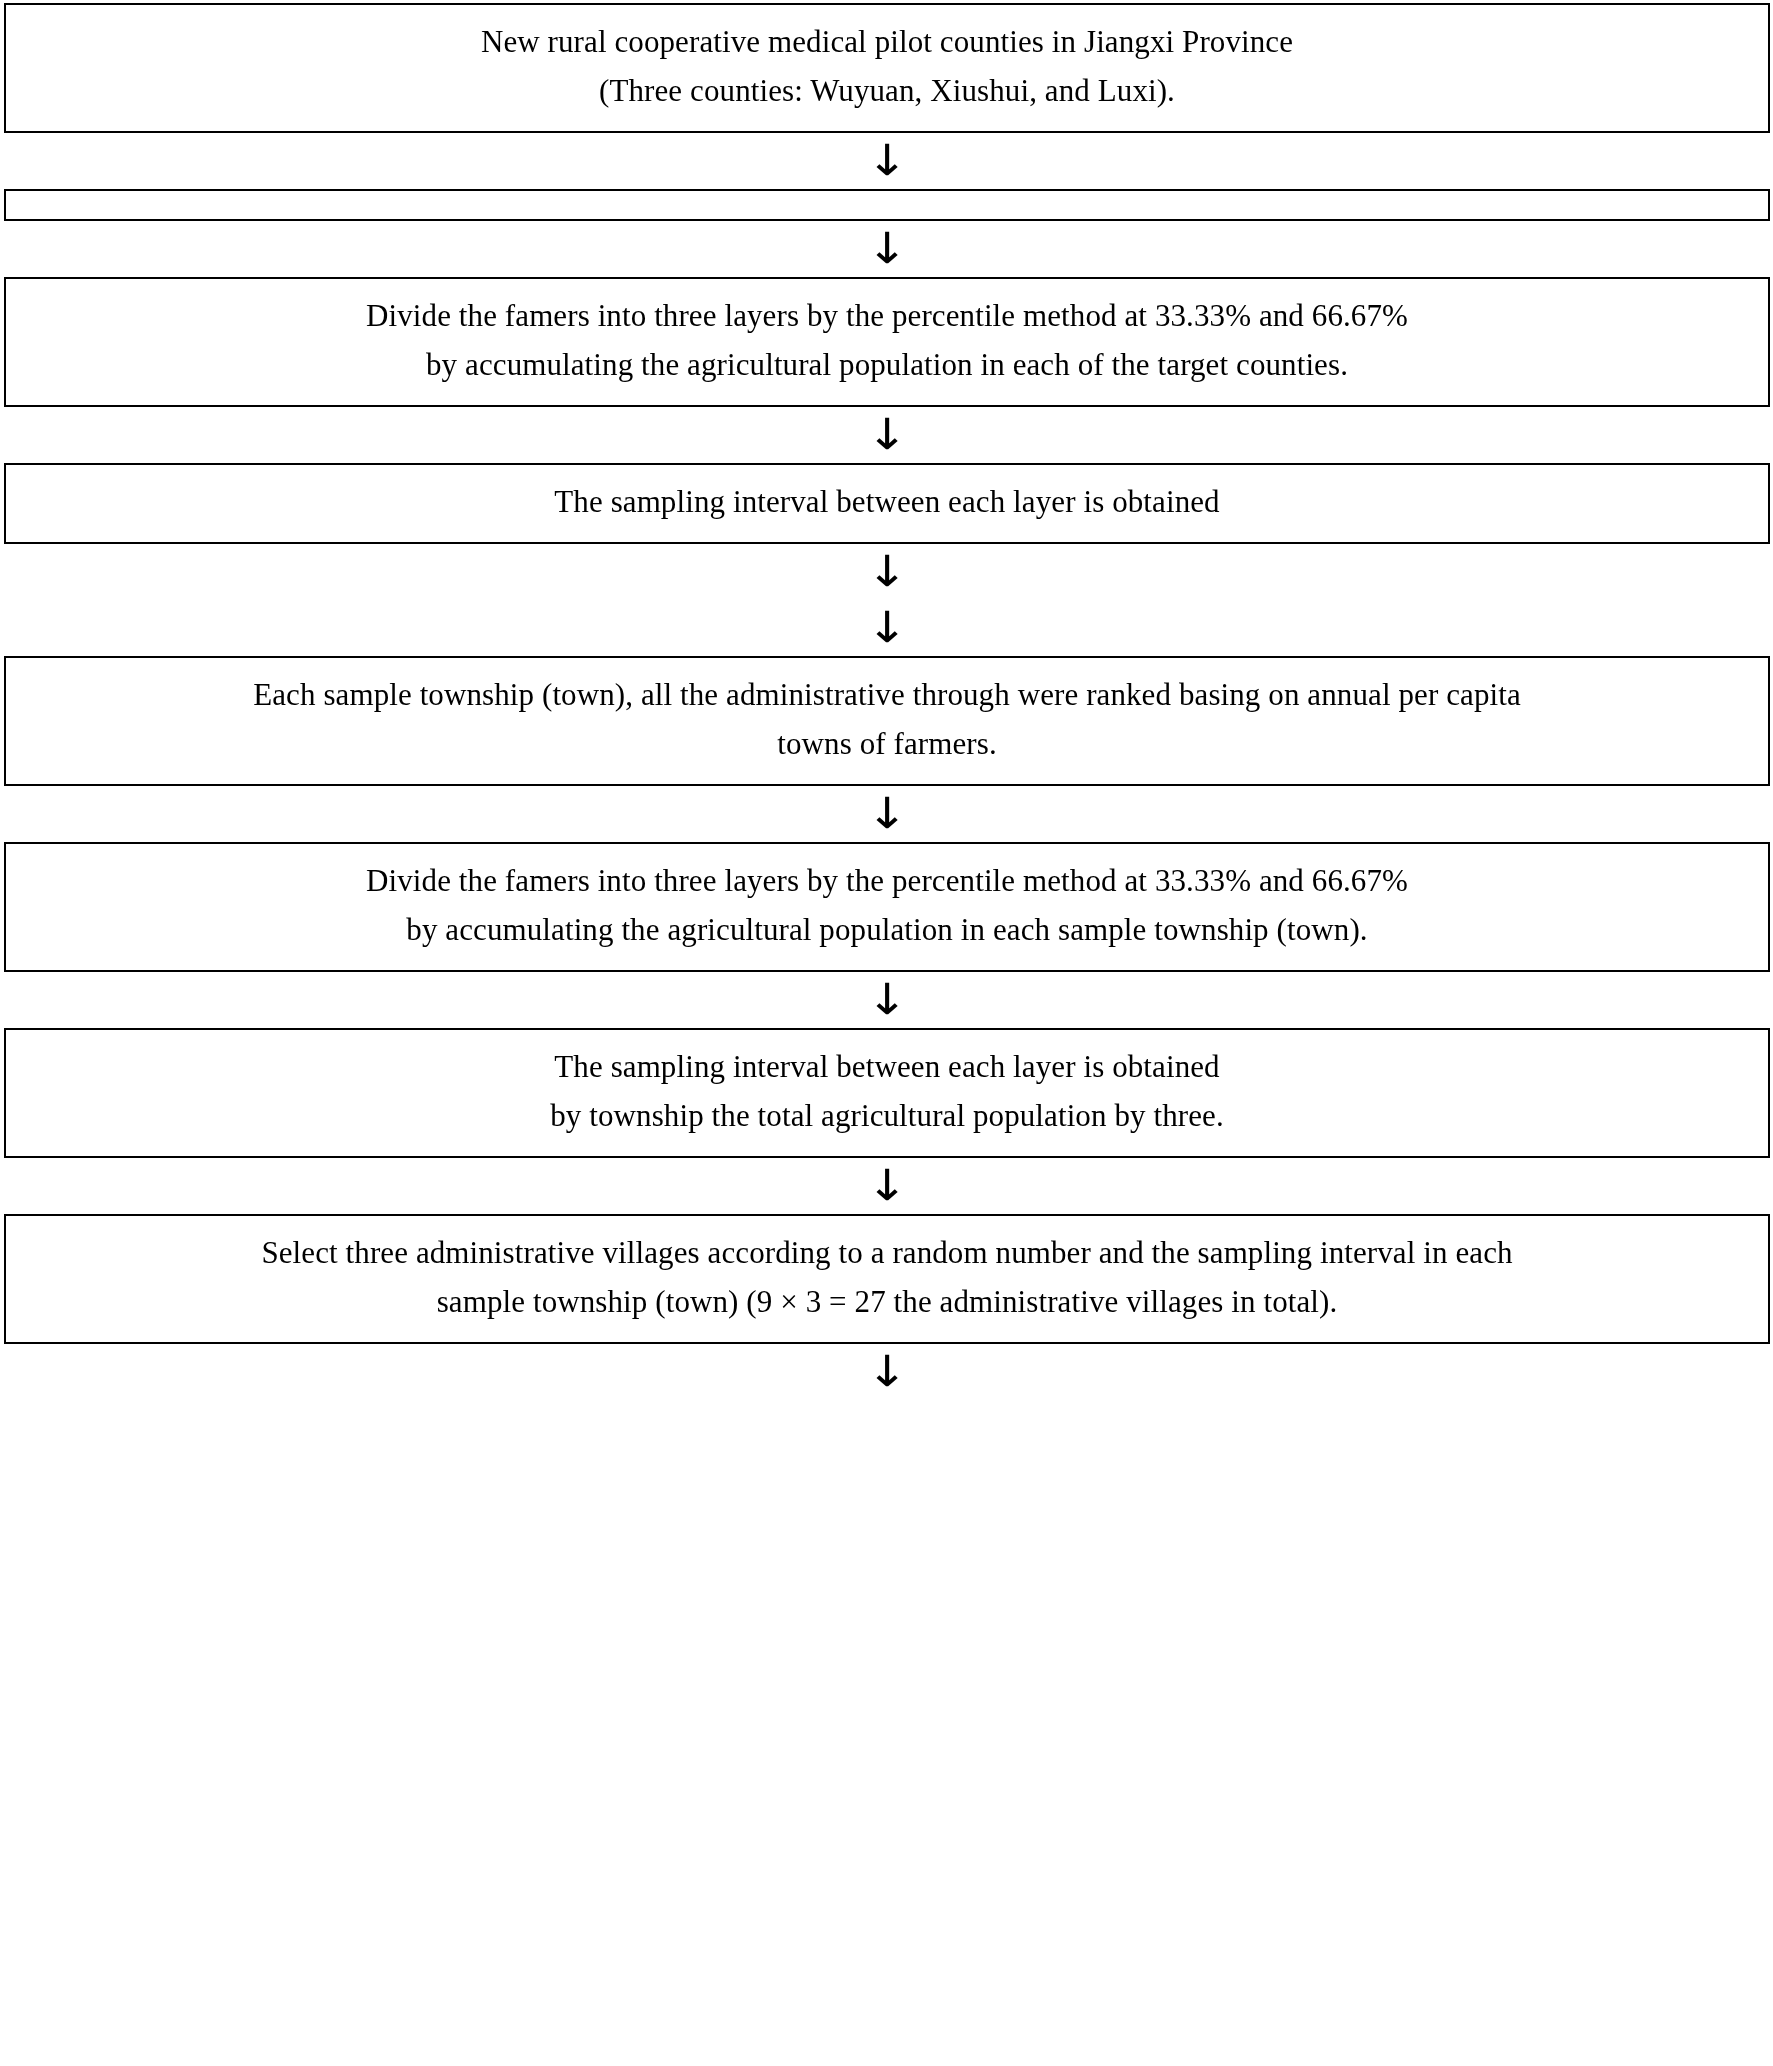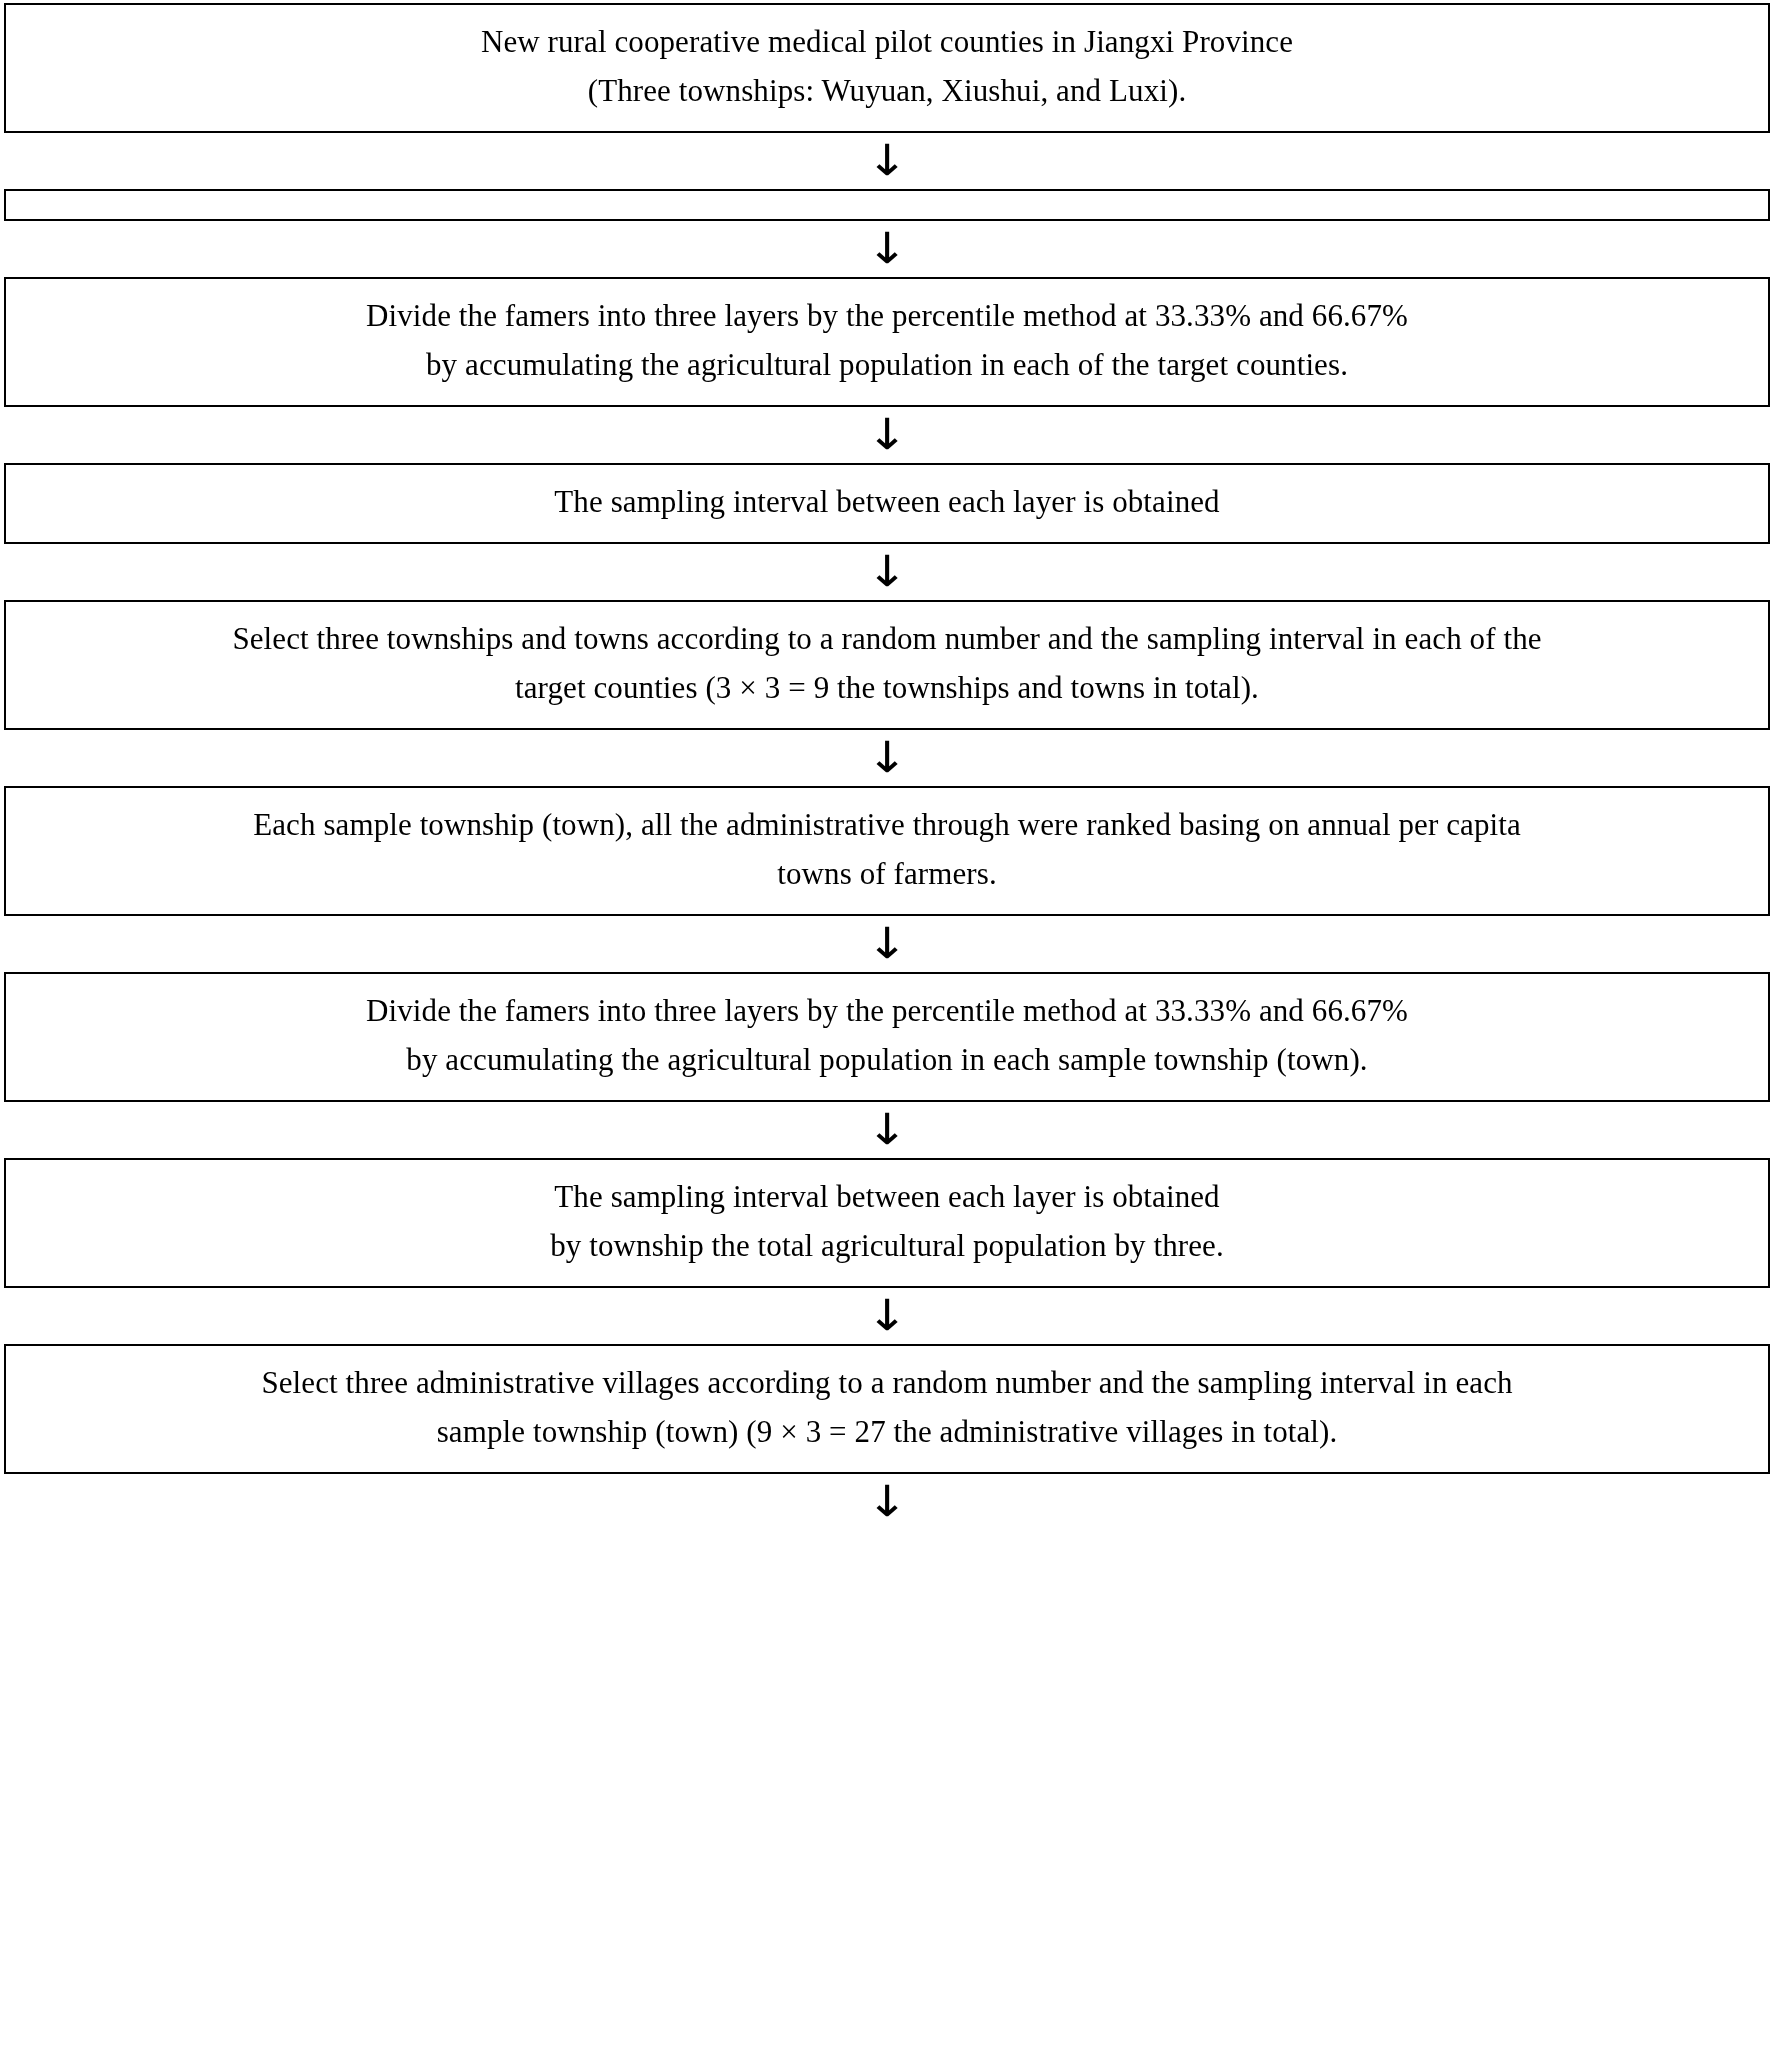--- a/index.html
+++ b/index.html
@@ -50,21 +50,21 @@
     display: block;
     transform: scaleX(1.15);
   }
 </style>
 </head>
 <body>
 
 <div id="flowchart">
     <div class="box">
       <span class="box-line">New rural cooperative medical pilot counties in Jiangxi Province</span>
-      <span class="box-line">(Three townships: Wuyuan, Xiushui, and Luxi).</span>
+      <span class="box-line">(Three counties: Wuyuan, Xiushui, and Luxi).</span>
     </div>
     <div class="connector">
       <span class="arrow-glyph">↓</span>
     </div>
     <div class="box">
     </div>
     <div class="connector">
       <span class="arrow-glyph">↓</span>
     </div>
     <div class="box">
@@ -72,24 +72,20 @@
       <span class="box-line">by accumulating the agricultural population in each of the target counties.</span>
     </div>
     <div class="connector">
       <span class="arrow-glyph">↓</span>
     </div>
     <div class="box">
       <span class="box-line">The sampling interval between each layer is obtained</span>
     </div>
     <div class="connector">
       <span class="arrow-glyph">↓</span>
-    </div>
-    <div class="box">
-      <span class="box-line">Select three townships and towns according to a random number and the sampling interval in each of the</span>
-      <span class="box-line">target counties (3 × 3 = 9 the townships and towns in total).</span>
     </div>
     <div class="connector">
       <span class="arrow-glyph">↓</span>
     </div>
     <div class="box">
       <span class="box-line">Each sample township (town), all the administrative through were ranked basing on annual per capita</span>
       <span class="box-line">towns of farmers.</span>
     </div>
     <div class="connector">
       <span class="arrow-glyph">↓</span>

